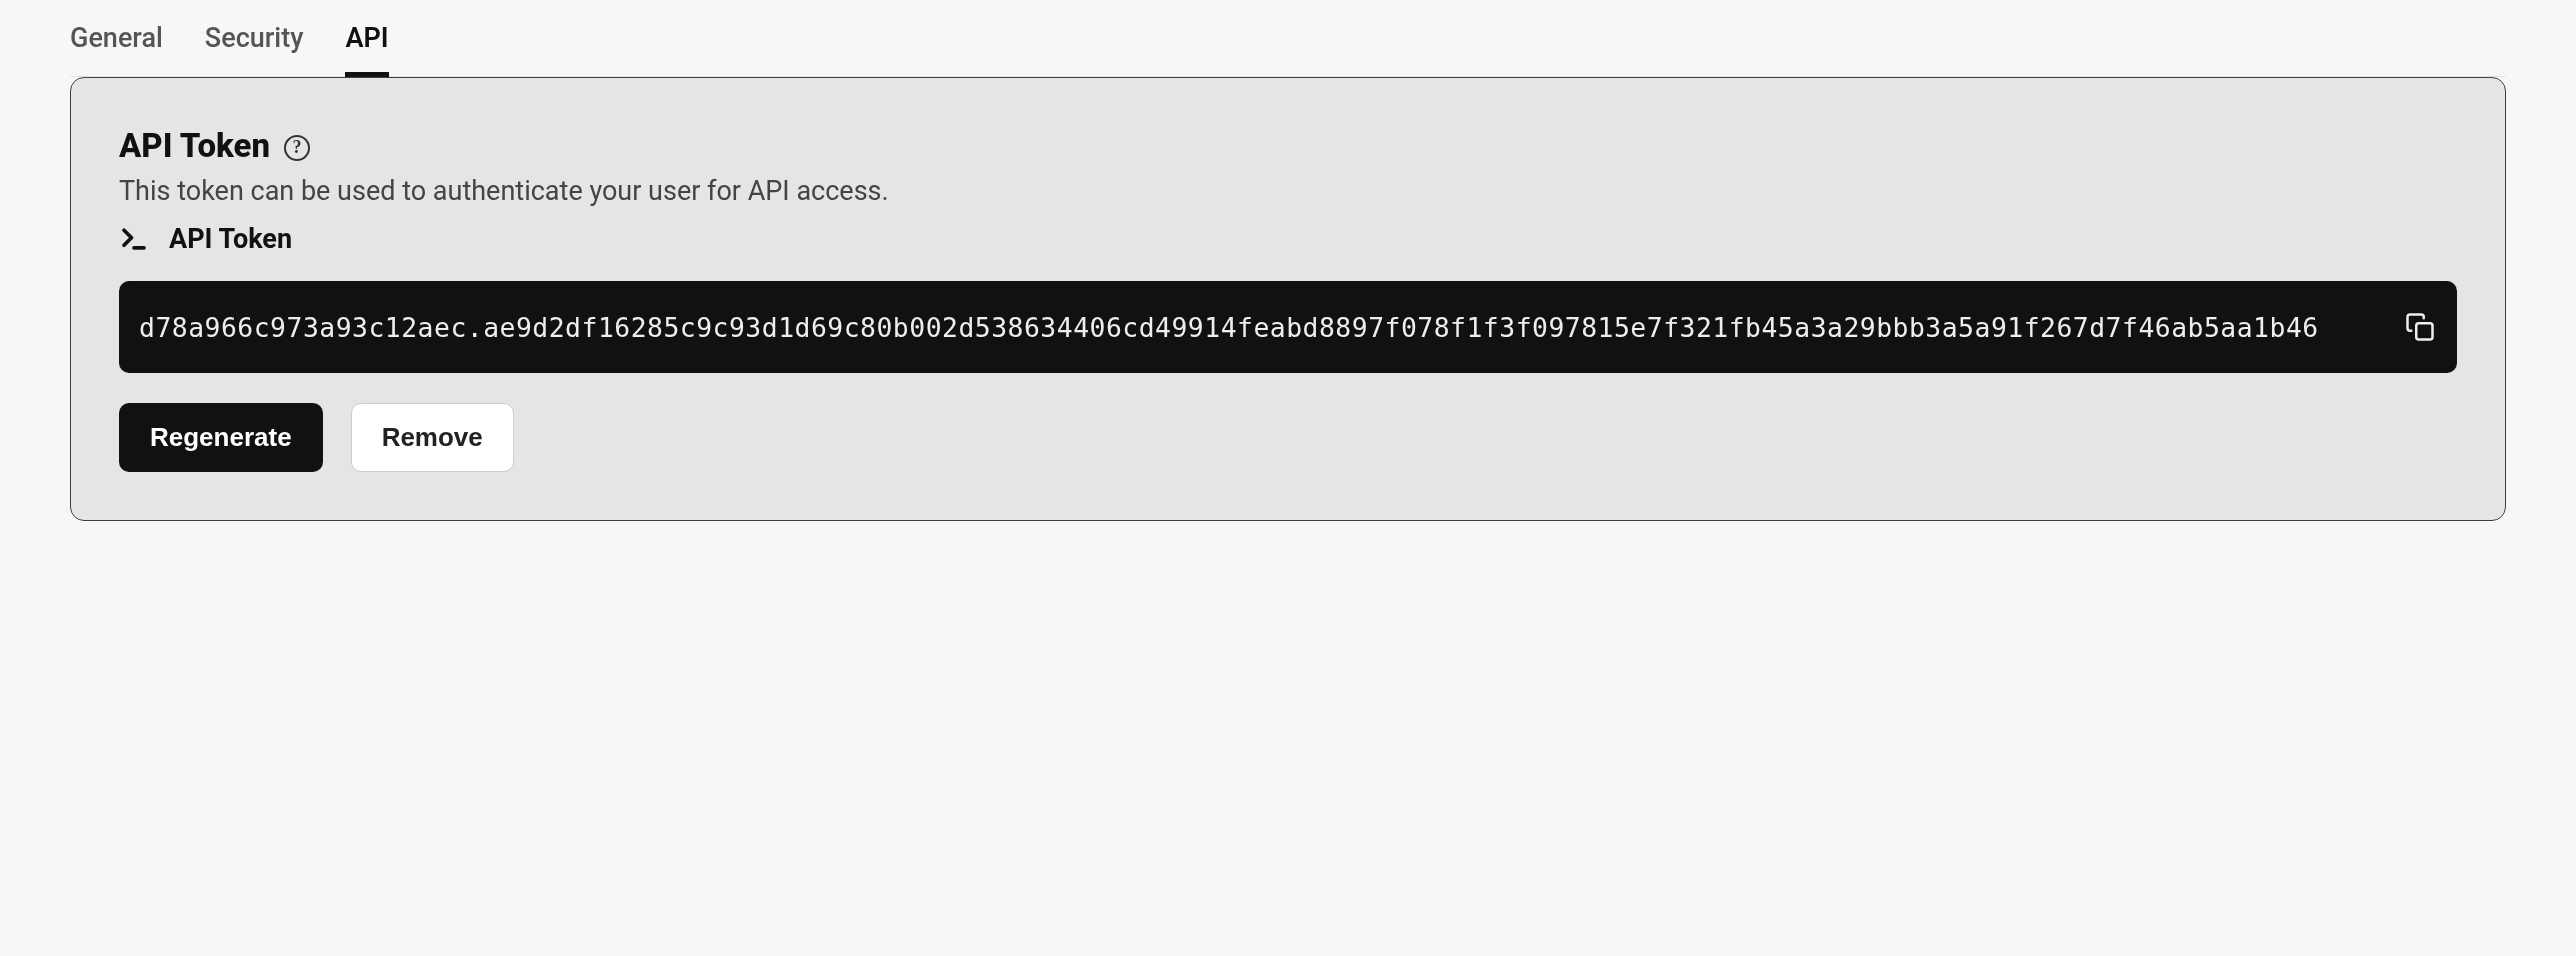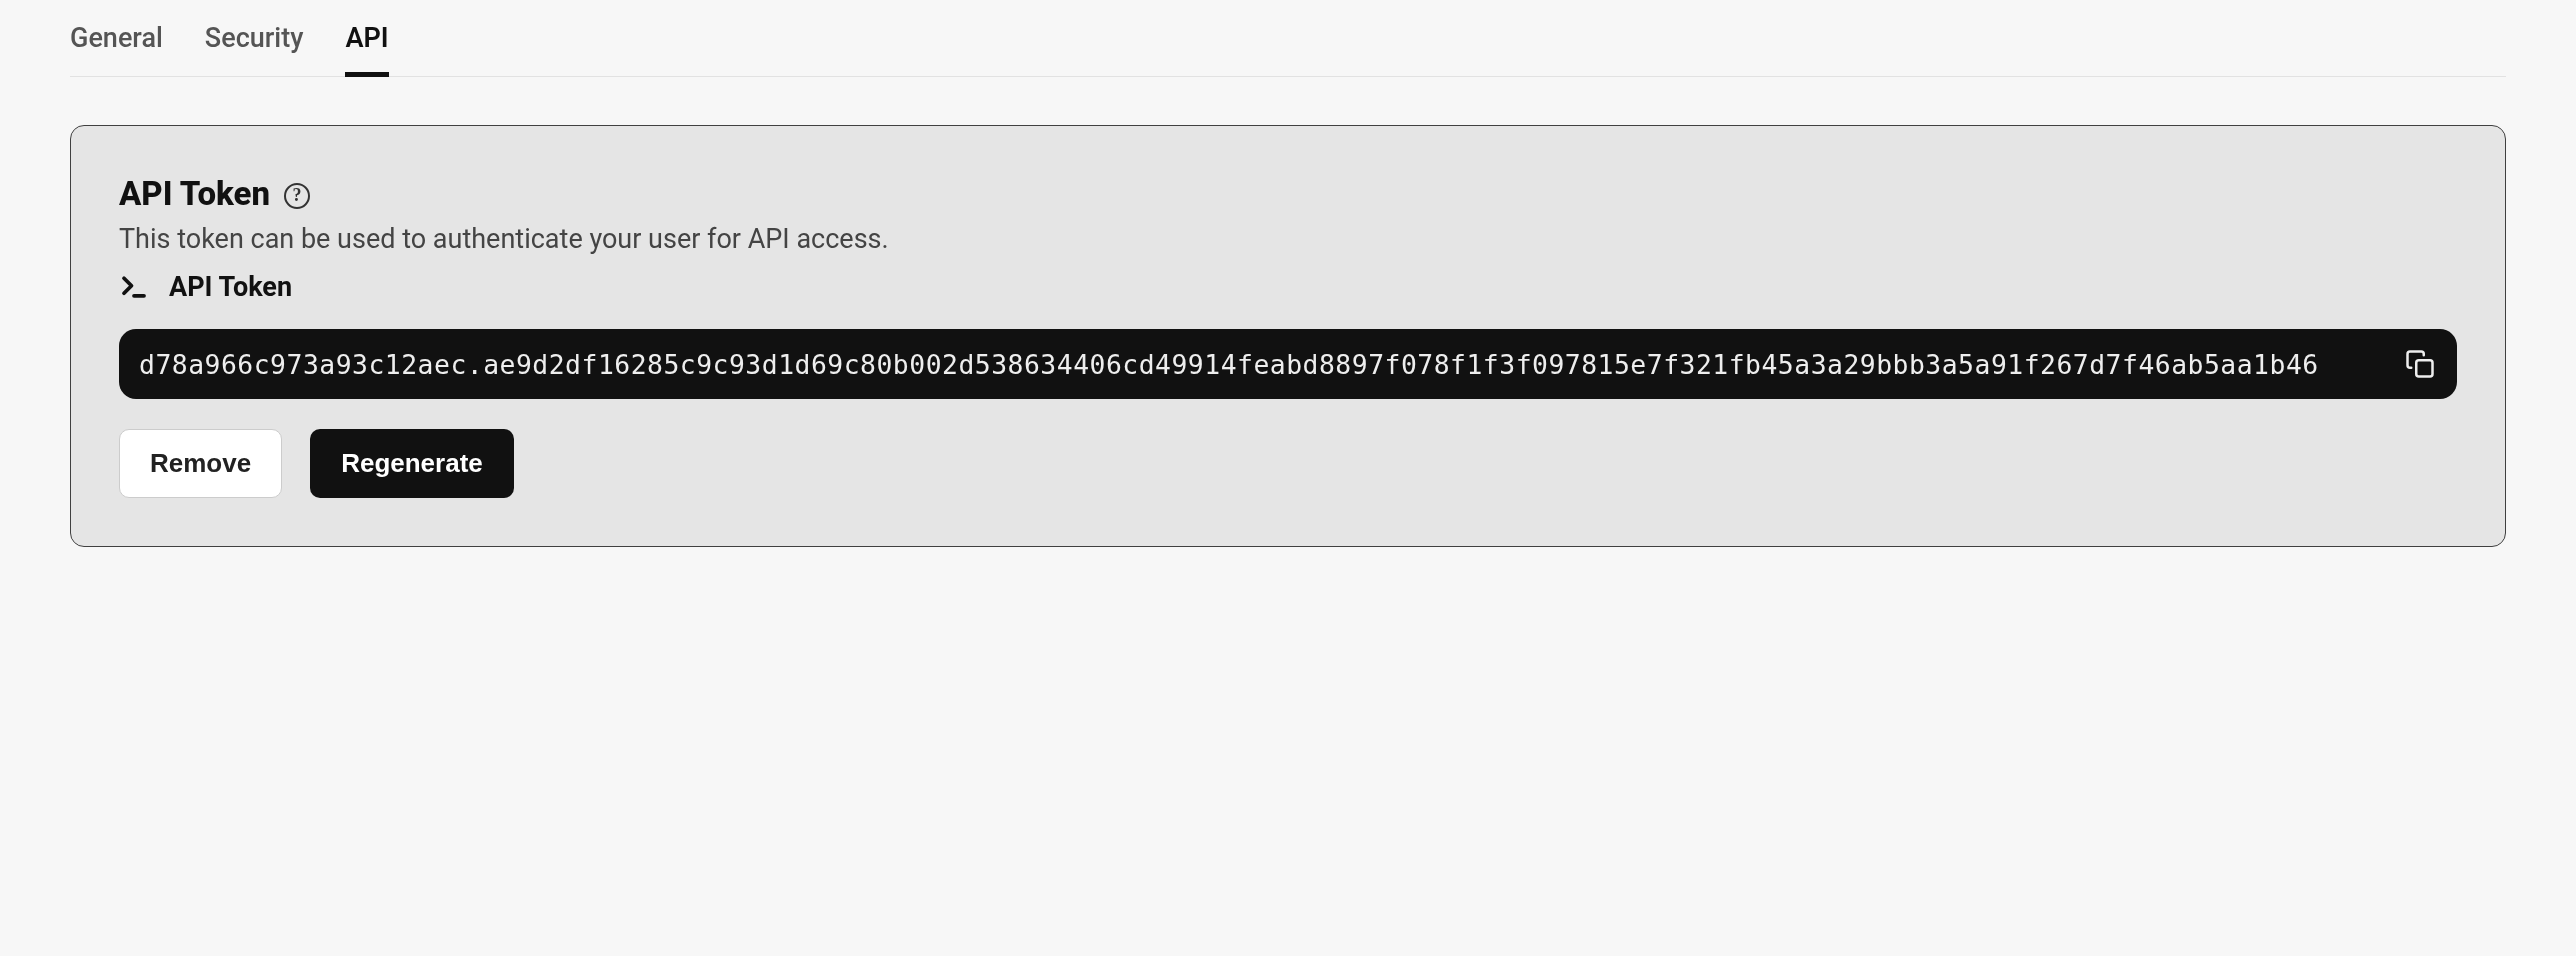--- a/index.html
+++ b/index.html
@@ -17,21 +17,20 @@
     font-size: 62px;
     font-weight: 800;
     letter-spacing: -1px;
     margin-bottom: 50px;
     margin-top: 10px;
   }
   .tabs {
     display: flex;
     gap: 42px;
     border-bottom: 1px solid #e2e2e2;
-    margin-bottom: 48px;
   }
   .tab {
     font-size: 27px;
     font-weight: 500;
     color: #555;
     padding: 0 0 18px 0;
     cursor: pointer;
     border-bottom: 5px solid transparent;
     margin-bottom: -1px;
   }
@@ -83,22 +82,22 @@
     margin-bottom: 26px;
   }
   .terminal-icon svg { display:block; }
   .token-label {
     font-size: 27px;
     font-weight: 700;
   }
   .token-box {
     background: #111;
     color: #eee;
-    border-radius: 17px;
-    padding: 18px 20px;
+    border-radius: 10px;
+    padding: 29px 20px;
     display: flex;
     align-items: center;
     gap: 16px;
     margin-bottom: 30px;
   }
   .token-text {
     font-family: ui-monospace, SFMono-Regular, Menlo, Consolas, monospace;
     font-size: 26.4px;
     letter-spacing: 0.5px;
     white-space: nowrap;
@@ -181,18 +180,18 @@
           <svg width="30" height="30" viewBox="0 0 24 24" fill="none" stroke="#eee" stroke-width="2" stroke-linecap="round" stroke-linejoin="round">
             <rect x="9" y="9" width="13" height="13" rx="2"></rect>
             <path d="M5 15H4a2 2 0 0 1-2-2V4a2 2 0 0 1 2-2h9a2 2 0 0 1 2 2v1"></path>
           </svg>
         </span>
       </button>
     </div>
 
 
     <div class="btn-row">
+      <button class="btn btn-primary">Regenerate</button>
       <button class="btn btn-secondary">Remove</button>
-      <button class="btn btn-primary">Regenerate</button>
     </div>
   </div>
 </div>
 
 
 </body></html>

